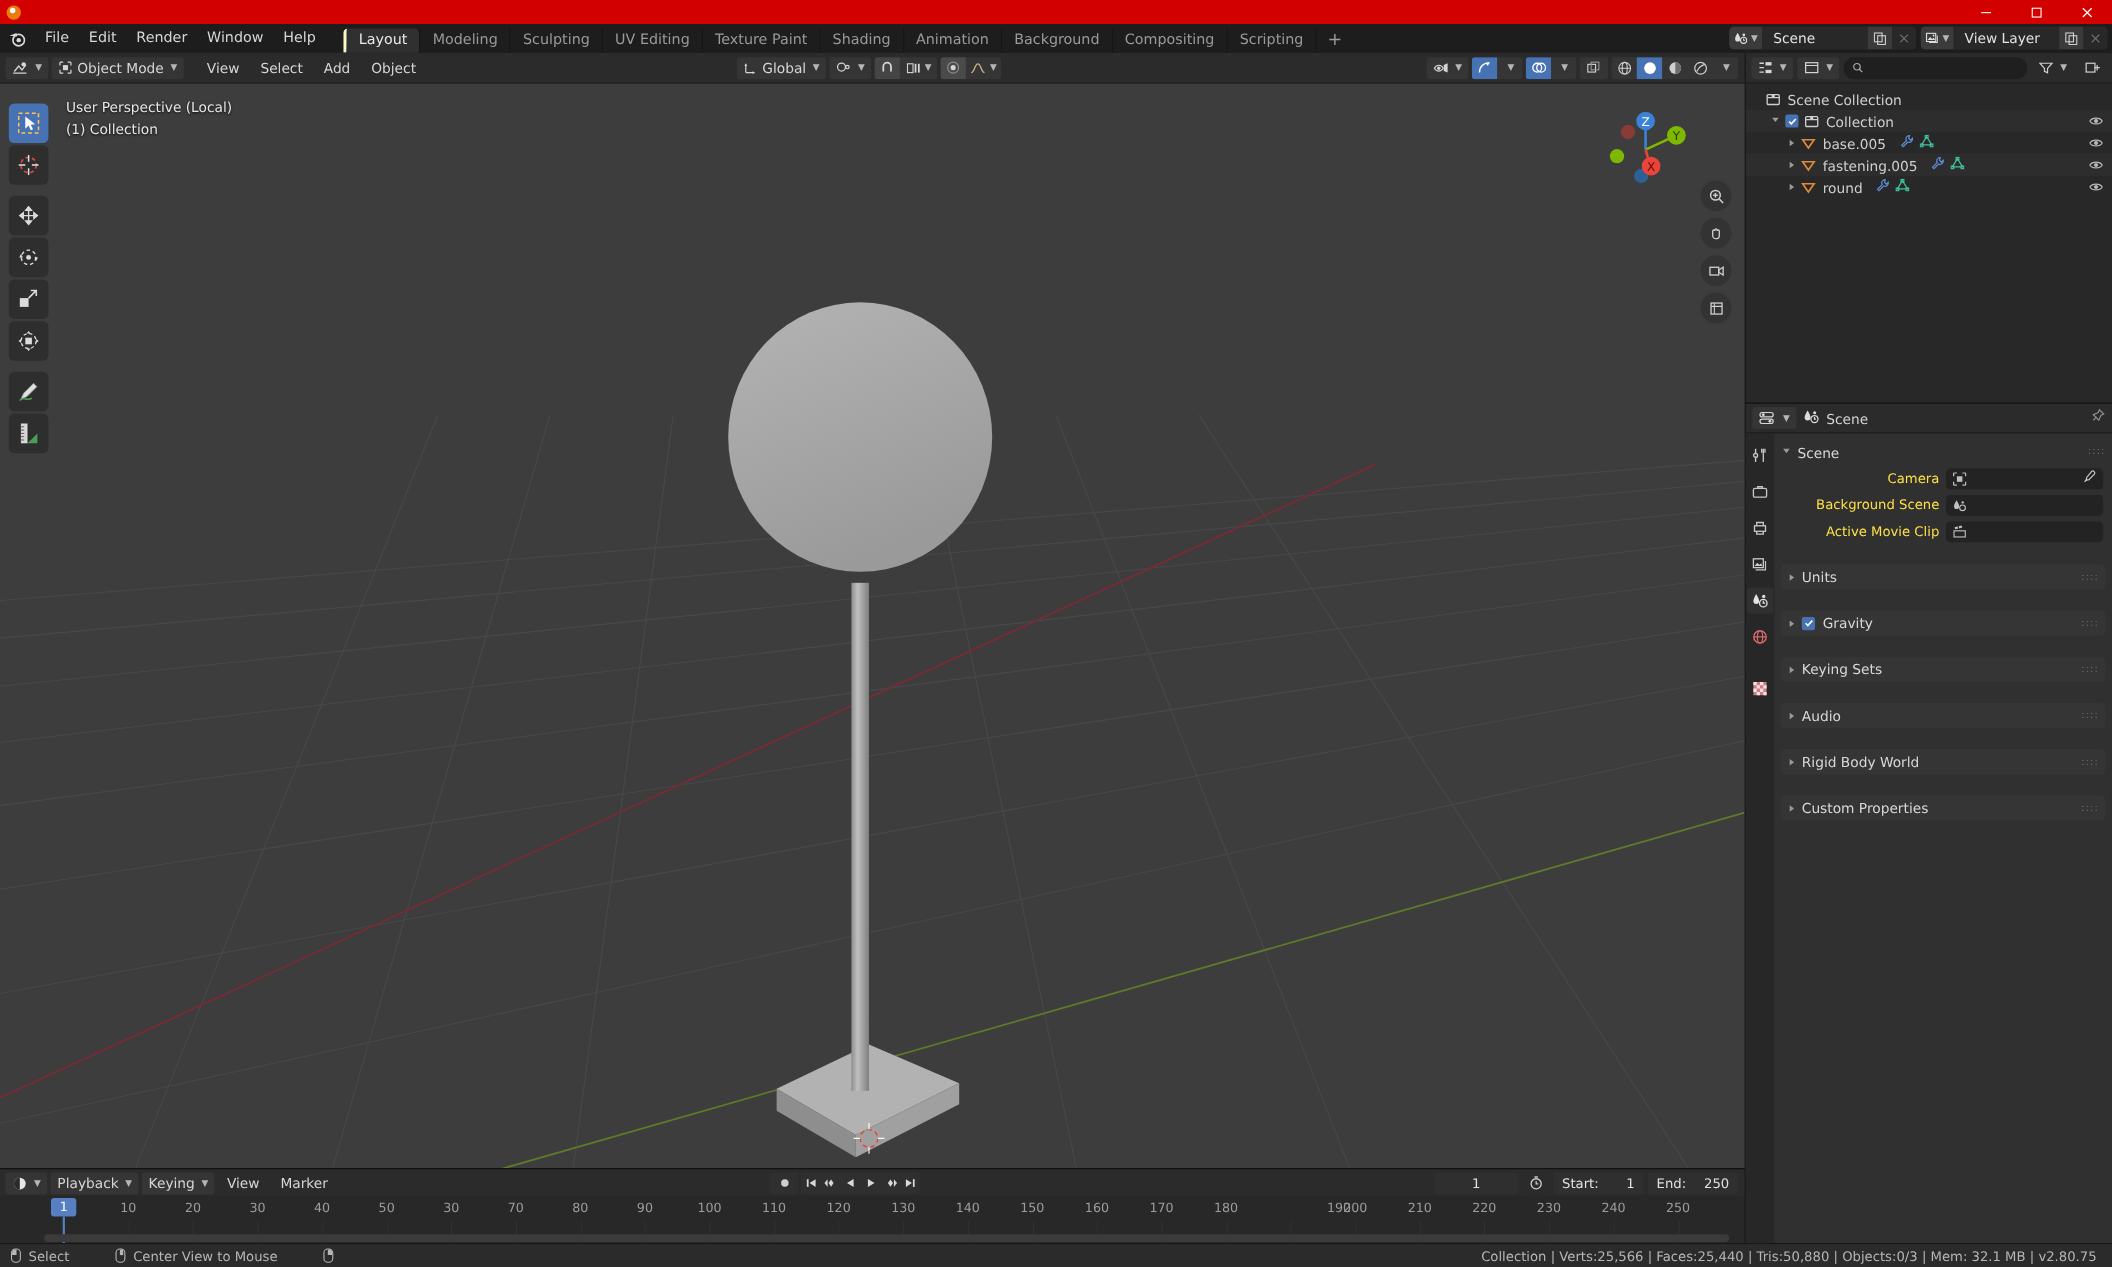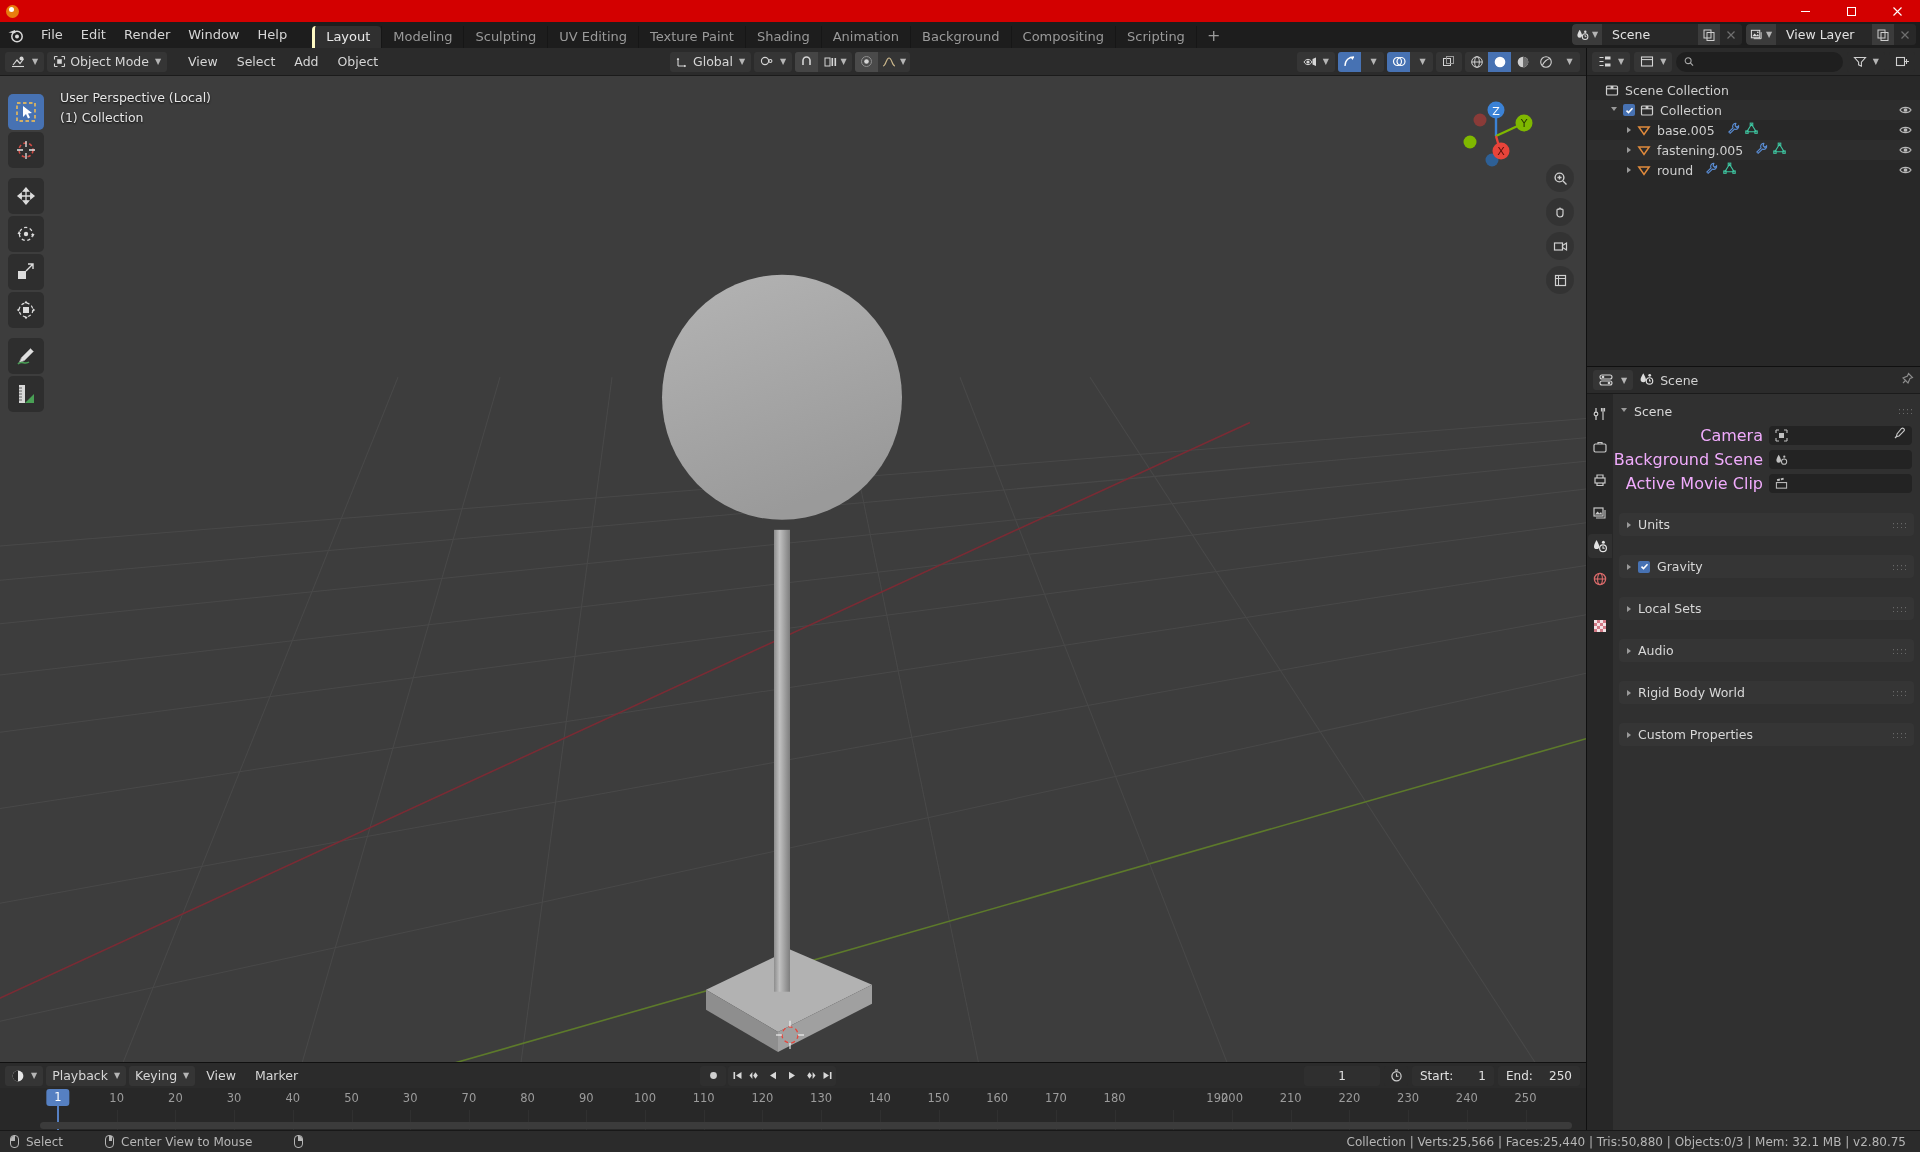--- a/index.html
+++ b/index.html
@@ -155,21 +155,21 @@
   .ptab.on { background:#303030; }
   .prop-body { flex:1 1 auto; padding:6px 0 0 0; overflow:hidden; }
   .panel-head { height:22px; display:flex; align-items:center; gap:7px;
     font-size:12.5px; color:#d8d8d8; padding:0 8px; }
   .panel-head.sub { background:#353535; border-radius:4px; margin:19px 6px;
     height:23px; }
   .dots { margin-left:auto; color:#6d6d6d; font-size:9px; letter-spacing:1px;
     line-height:6px; width:14px; }
   .prow { display:flex; align-items:center; height:22px; margin:2px 8px 2px 0;
     gap:6px; }
-  .plabel { width:150px; text-align:right; font-size:16px; color:#f0abfc; }
+  .plabel { width:150px; text-align:right; font-size:12px; color:#fde047; }
   .pfield { flex:1 1 auto; height:19px; background:#232323; border-radius:4px;
     display:flex; align-items:center; padding:0 6px; gap:6px; }
 
   
   .statusbar { height:22px; background:#2b2b2b; display:flex; align-items:center;
     flex:0 0 22px; font-size:12px; color:#b6b6b6; padding:0 10px;
     border-top:1px solid #181818; position:relative; }
   .sb-item { display:flex; align-items:center; gap:7px; margin-right:42px; }
   .sb-right { position:absolute; right:14px; color:#b6b6b6; }
   .mouse-ic { width:9px; height:13px; border:1.3px solid #b6b6b6; border-radius:4px;
@@ -1023,21 +1023,21 @@
                 <span class="chk">
                   <svg width="9" height="9" viewBox="0 0 9 9">
                     <path d="M1.5 4.6 L3.5 6.6 L7.5 2.2" stroke="#fff" stroke-width="1.5" fill="none"></path>
                   </svg>
                 </span>
                 <span>Gravity</span>
                 <span class="dots">::::</span>
               </div>
               <div class="panel-head sub">
                 <span class="tri"></span>
-                <span>Local Sets</span>
+                <span>Keying Sets</span>
                 <span class="dots">::::</span>
               </div>
               <div class="panel-head sub">
                 <span class="tri"></span>
                 <span>Audio</span>
                 <span class="dots">::::</span>
               </div>
               <div class="panel-head sub">
                 <span class="tri"></span>
                 <span>Rigid Body World</span>

